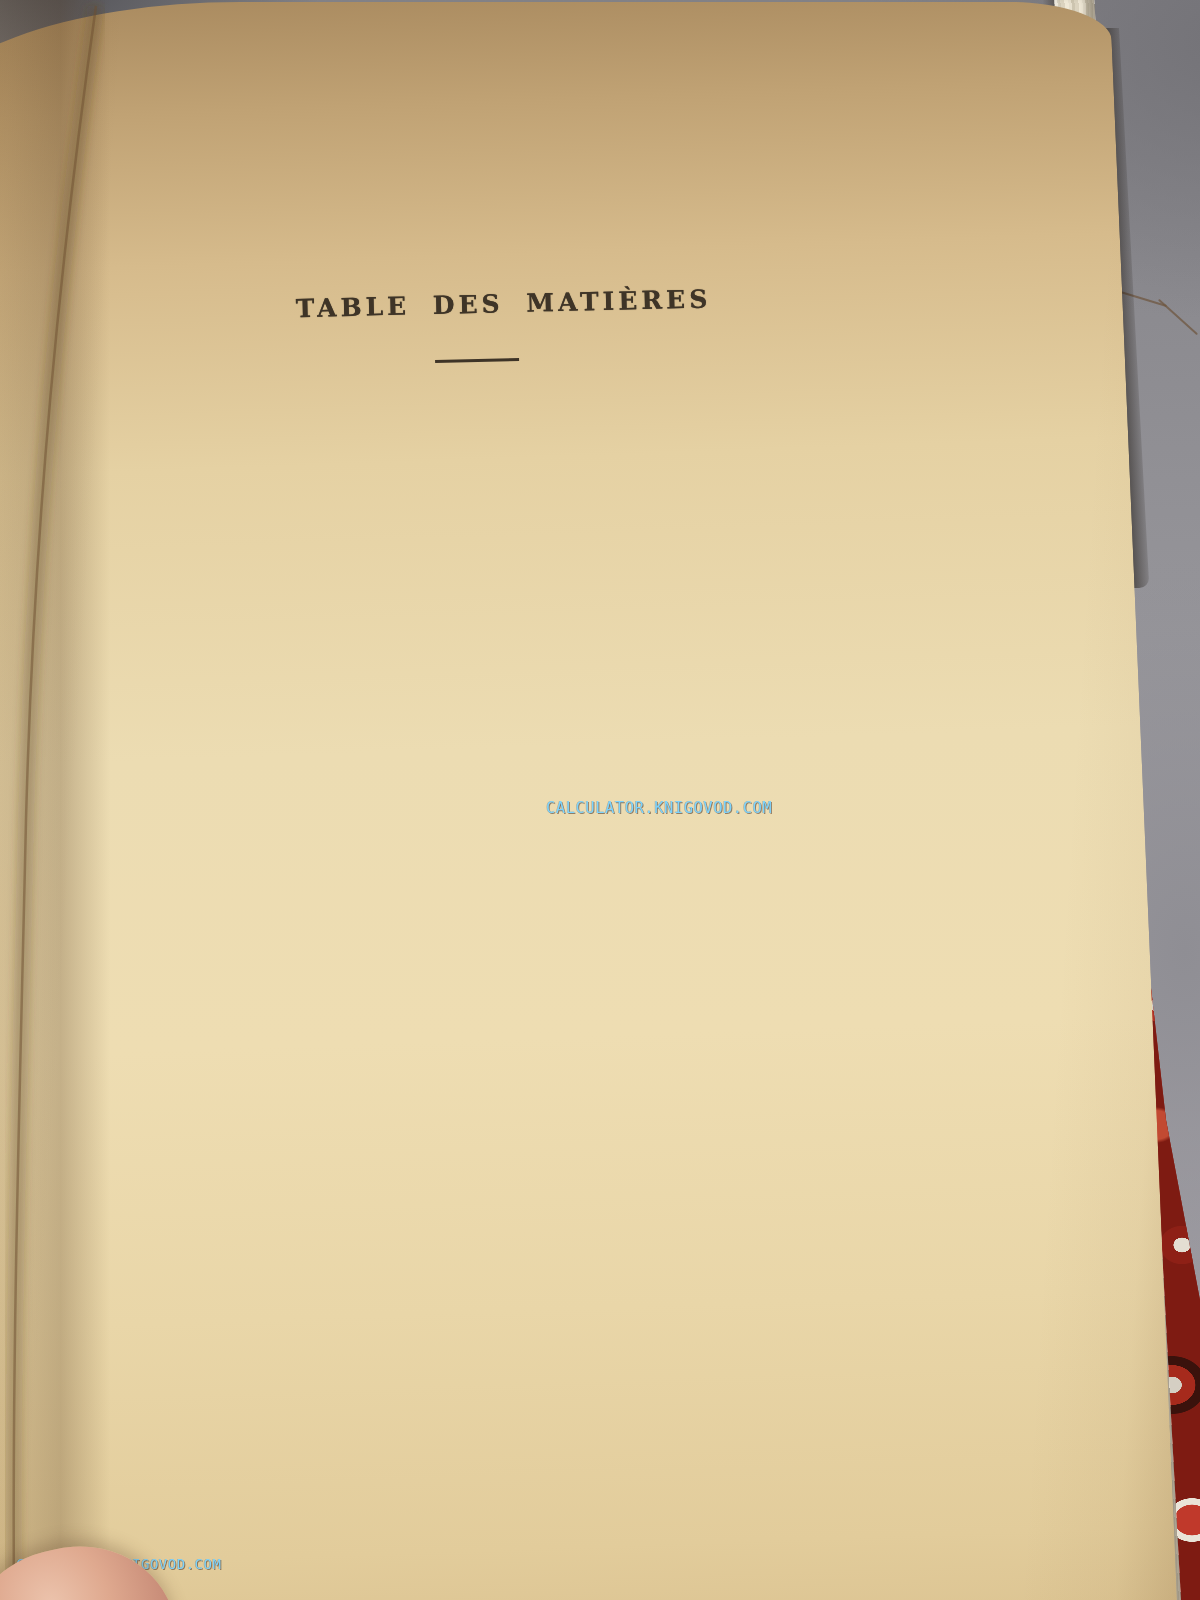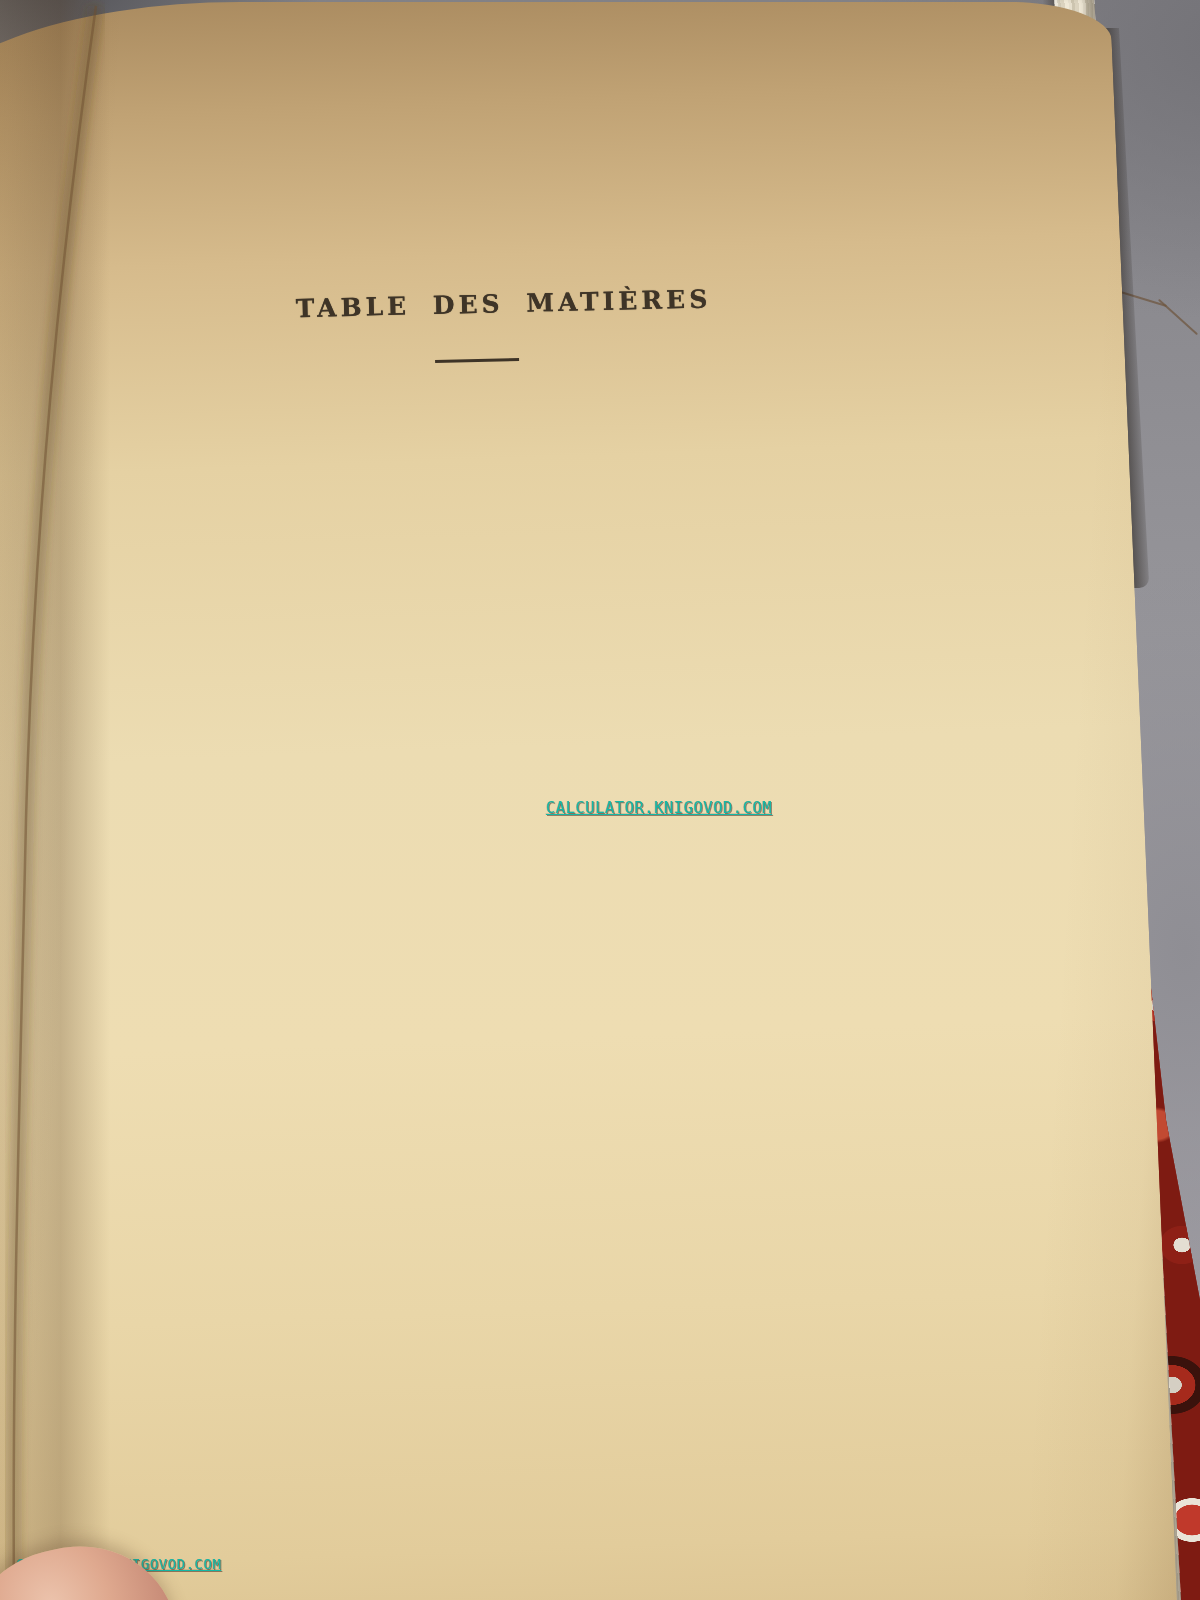--- a/index.html
+++ b/index.html
@@ -76,23 +76,22 @@
   .toc-title{
     margin:18px 0 0 225px; font-size:25px; font-weight:bold;
     letter-spacing:4px; word-spacing:10px; white-space:nowrap;
     text-shadow:0 0 .7px rgba(62,52,39,.9);
   }
   .title-rule{width:84px; height:3px; background:#3e3427; margin:40px 0 0 363px;}
   .toc-list{margin-top:90px;}
   
   .wm{
     position:absolute; font-family:"DejaVu Sans Mono","Liberation Mono",monospace;
-    color:#14b8a6; letter-spacing:.5px;
+    color:#7dd3fc; letter-spacing:.5px;
     text-shadow:1px 1px 0 rgba(70,50,40,.55), -0.5px -0.5px 0 rgba(70,50,40,.3);
-    text-decoration:underline;
   }
   .wm-center{left:546px; top:799px; font-size:15.5px;}
   .wm-bottom{left:16px; top:1556px; font-size:14px;}
   
   .finger{
     position:absolute; left:-34px; top:1548px; width:212px; height:195px;
     border-radius:50% 50% 45% 55%; transform:rotate(-14deg);
     background:radial-gradient(ellipse at 45% 28%, #ecc4ad 0%, #dfa98f 35%, #cb907b 65%, #b17466 100%);
     box-shadow:0 -7px 16px rgba(90,60,40,.28);
   }

